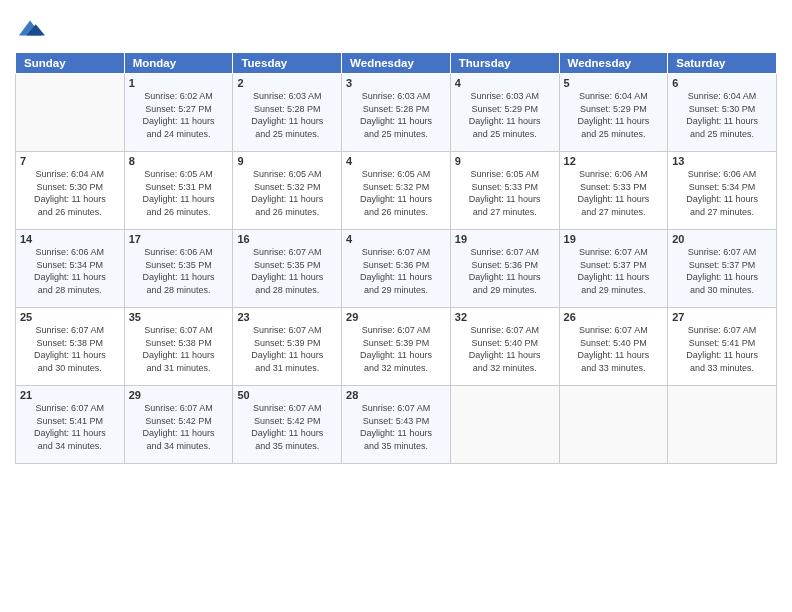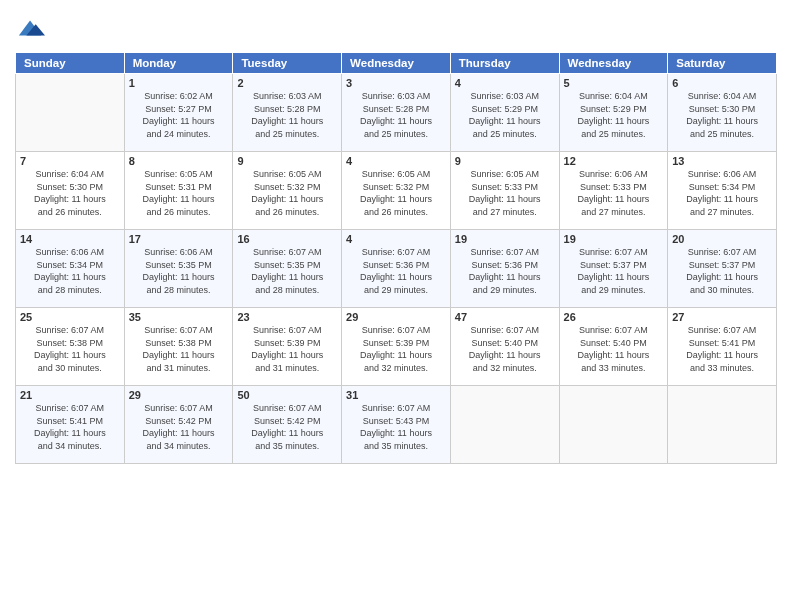--- a/index.html
+++ b/index.html
@@ -301,21 +301,21 @@
 and 31 minutes.</div>
           </td>
           <td>
             <span class="day-num">29</span>
             <div class="day-info" style="white-space: pre-line;">Sunrise: 6:07 AM
 Sunset: 5:39 PM
 Daylight: 11 hours
 and 32 minutes.</div>
           </td>
           <td>
-            <span class="day-num">47</span>
+            <span class="day-num">32</span>
             <div class="day-info" style="white-space: pre-line;">Sunrise: 6:07 AM
 Sunset: 5:40 PM
 Daylight: 11 hours
 and 32 minutes.</div>
           </td>
           <td>
             <span class="day-num">26</span>
             <div class="day-info" style="white-space: pre-line;">Sunrise: 6:07 AM
 Sunset: 5:40 PM
 Daylight: 11 hours
@@ -345,21 +345,21 @@
 and 34 minutes.</div>
           </td>
           <td>
             <span class="day-num">50</span>
             <div class="day-info" style="white-space: pre-line;">Sunrise: 6:07 AM
 Sunset: 5:42 PM
 Daylight: 11 hours
 and 35 minutes.</div>
           </td>
           <td>
-            <span class="day-num">31</span>
+            <span class="day-num">28</span>
             <div class="day-info" style="white-space: pre-line;">Sunrise: 6:07 AM
 Sunset: 5:43 PM
 Daylight: 11 hours
 and 35 minutes.</div>
           </td>
           <td class="empty-cell"></td>
           <td class="empty-cell"></td>
           <td class="empty-cell"></td>
         </tr>
       </tbody>

